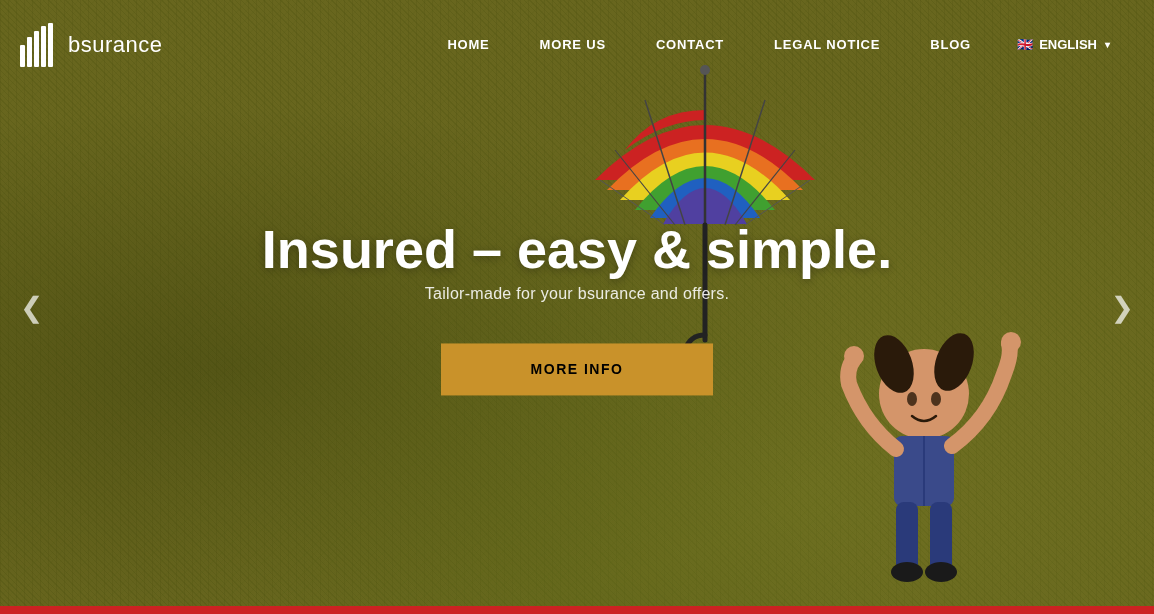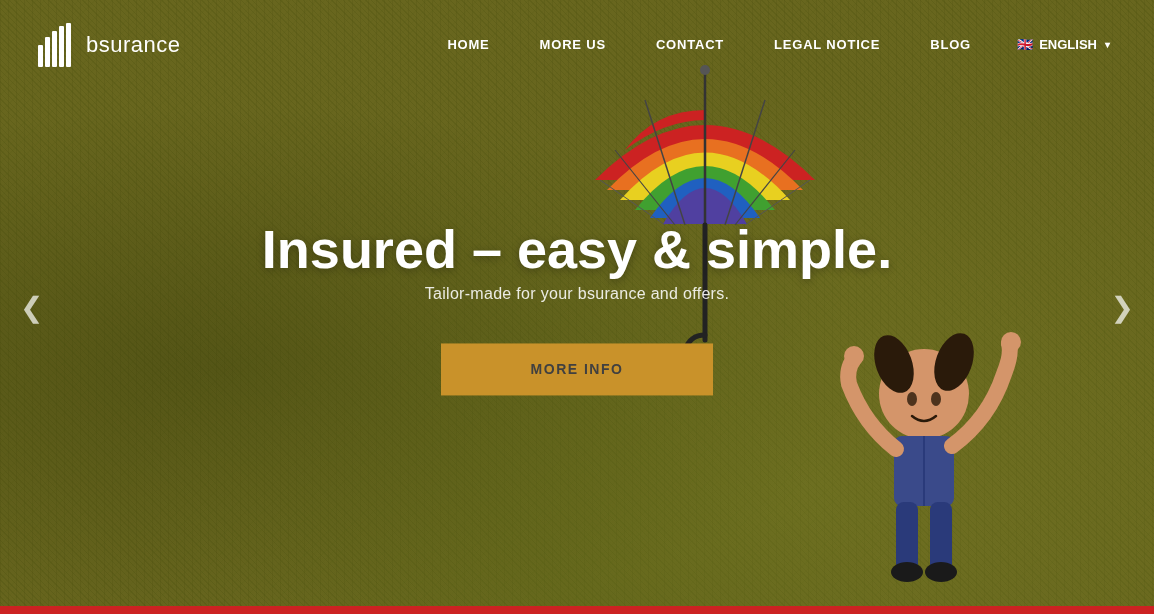--- a/index.html
+++ b/index.html
@@ -51,21 +51,20 @@
     
     .navbar {
       position: absolute;
       top: 0; left: 0; right: 0;
       height: 89px;
       display: flex;
       align-items: center;
       justify-content: space-between;
       padding: 0 30px 0 20px;
       z-index: 10;
-      margin-left: 18px;
     }
 
     .logo-area {
       display: flex;
       align-items: center;
       gap: 10px;
       text-decoration: none;
     }
 
     .logo-icon {
@@ -141,21 +140,21 @@
       color: rgba(255,255,255,0.88);
       font-size: 16px;
       font-weight: 400;
       margin-bottom: 40px;
       letter-spacing: 0.3px;
     }
 
     .btn-more-info {
       display: inline-block;
       background-color: #c9922a;
-      color: #404040;
+      color: #000000;
       text-decoration: none;
       font-size: 14px;
       font-weight: 700;
       letter-spacing: 1.5px;
       padding: 18px 90px;
       cursor: pointer;
       border: none;
       transition: background 0.2s;
     }
 

